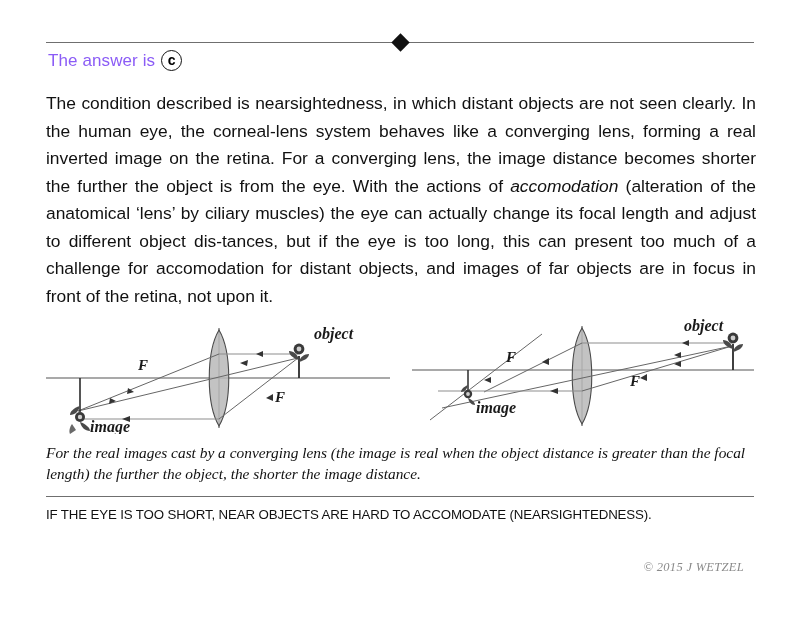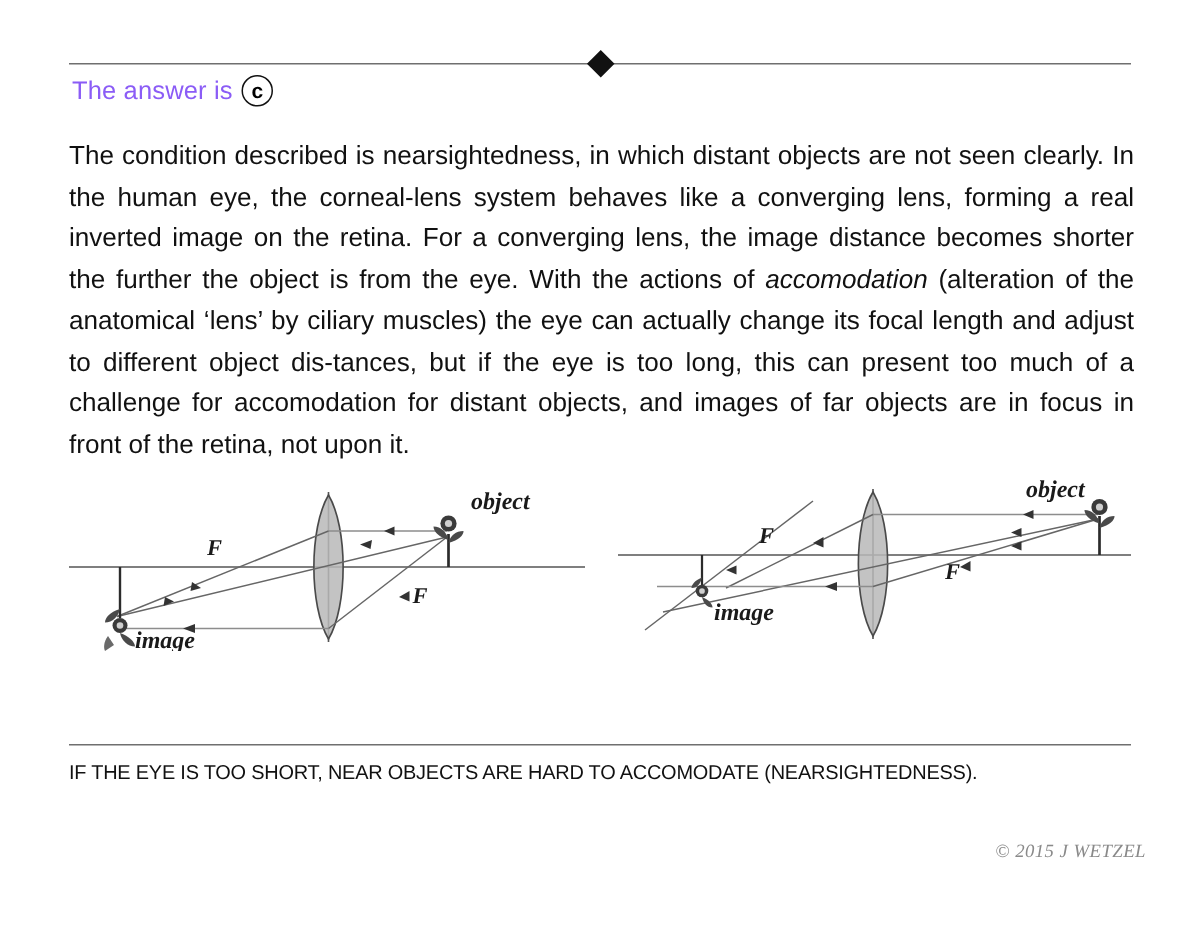--- a/index.html
+++ b/index.html
@@ -151,21 +151,21 @@
     font-size: 13.3px;
     line-height: 21px;
     letter-spacing: -0.15px;
     color: #111;
     white-space: nowrap;
   }
 
   
   .copyright {
     position: absolute;
-    right: 36px;
+    right: 56px;
     top: 560px;
     font-family: "Liberation Serif", serif;
     font-style: italic;
     font-size: 12.5px;
     color: #8a8a8a;
     letter-spacing: 0.3px;
   }
 </style>
 </head>
 <body>
@@ -280,20 +280,21 @@
 
         <text class="fig-label" x="104" y="46" font-size="15">F</text>
         <text class="fig-label" x="228" y="70" font-size="15">F</text>
 
         <text class="fig-label" x="282" y="15" font-size="16">object</text>
         <text class="fig-label" x="74" y="97" font-size="16">image</text>
       </svg>
     </div>
   </div>
 
+  <div class="caption">For the real images cast by a converging lens (the image is real when the object distance is greater than the focal length) the further the object, the shorter the image distance.</div>
 
   <div class="lower-rule"></div>
 
   <div class="summary">
     <div class="summary-line">IF THE EYE IS TOO SHORT, NEAR OBJECTS ARE HARD TO ACCOMODATE (NEARSIGHTEDNESS).</div>
   </div>
 
   <div class="copyright">© 2015 J WETZEL</div>
 
 </div>

